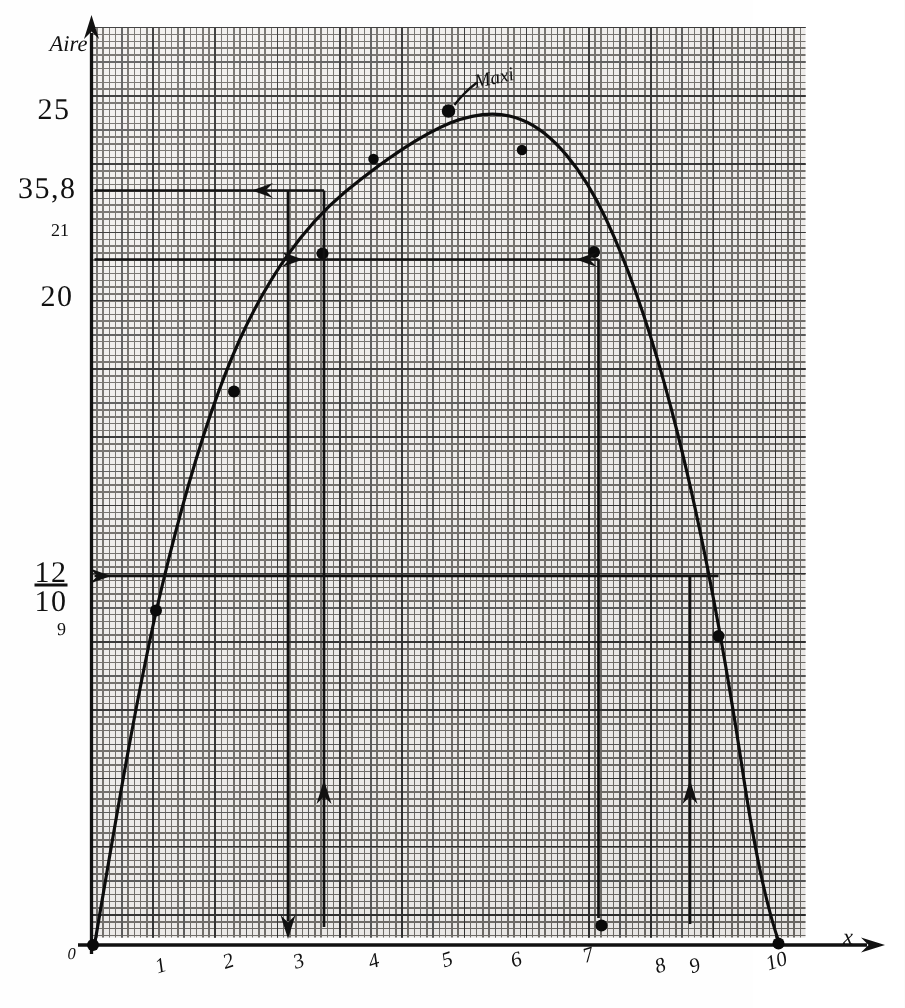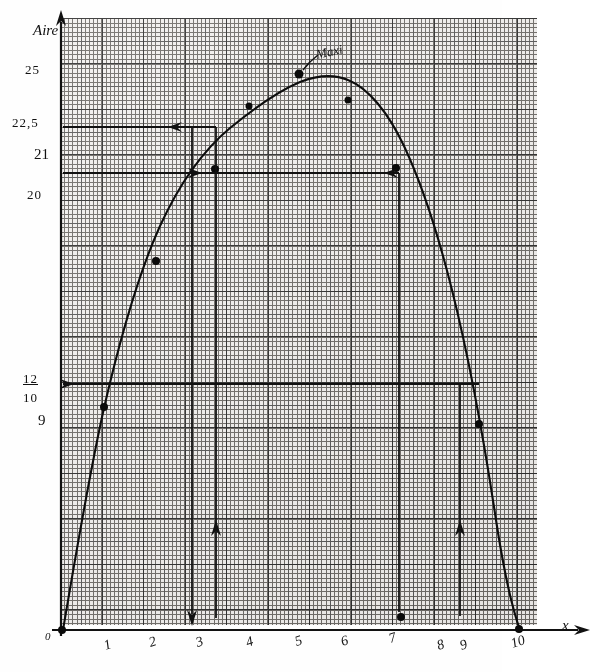--- a/index.html
+++ b/index.html
@@ -28,22 +28,22 @@
     background:linear-gradient(135deg, rgba(255,255,255,0.12), rgba(0,0,0,0.05));
     pointer-events:none;
   }
 
   
   svg.overlay{position:absolute;left:0;top:0;width:603px;height:672px;}
 
   
   .lbl{position:absolute;font-family:"Liberation Serif",serif;color:#111;white-space:nowrap;}
   .axis-name{font-style:italic;font-size:15px;}
-  .ytick{font-size:13px;letter-spacing:1px;}
-  .ytick-small{font-size:15px;text-align:center;}
+  .ytick{font-size:20px;letter-spacing:1px;}
+  .ytick-small{font-size:12px;text-align:center;}
   .xtick{font-size:14px;font-style:italic;transform:rotate(-18deg);}
   .maxi{font-size:13px;font-style:italic;transform:rotate(-12deg);}
   .origin{font-size:11px;font-style:italic;}
 </style>
 </head>
 <body>
 
 <div id="stage">
 
   <div class="paper"></div>
@@ -125,21 +125,21 @@
     <g>
       <path d="M303,70 C309,62 314,58 318,55" stroke="#111" stroke-width="1.5" fill="none"></path>
     </g>
   </svg>
 
   <div class="lbl axis-name" style="left:33px;top:22px;">Aire</div>
   <div class="lbl axis-name" style="left:562px;top:617px;">x</div>
   <div class="lbl origin" style="left:45px;top:630px;">0</div>
 
   <div class="lbl ytick" style="left:25px;top:62px;">25</div>
-  <div class="lbl ytick" style="left:12px;top:115px;">22,5</div>
+  <div class="lbl ytick" style="left:12px;top:115px;">35,8</div>
   <div class="lbl ytick-small" style="left:34px;top:146px;">21</div>
   <div class="lbl ytick" style="left:27px;top:160px;margin-top:27px;">20</div>
   <div class="lbl ytick" style="left:23px;top:371px;text-decoration:underline;">12</div>
   <div class="lbl ytick" style="left:23px;top:390px;">10</div>
   <div class="lbl ytick-small" style="left:38px;top:412px;">9</div>
 
   <div class="lbl xtick" style="left:104px;top:637px;">1</div>
   <div class="lbl xtick" style="left:149px;top:634px;">2</div>
   <div class="lbl xtick" style="left:196px;top:634px;">3</div>
   <div class="lbl xtick" style="left:246px;top:634px;">4</div>

